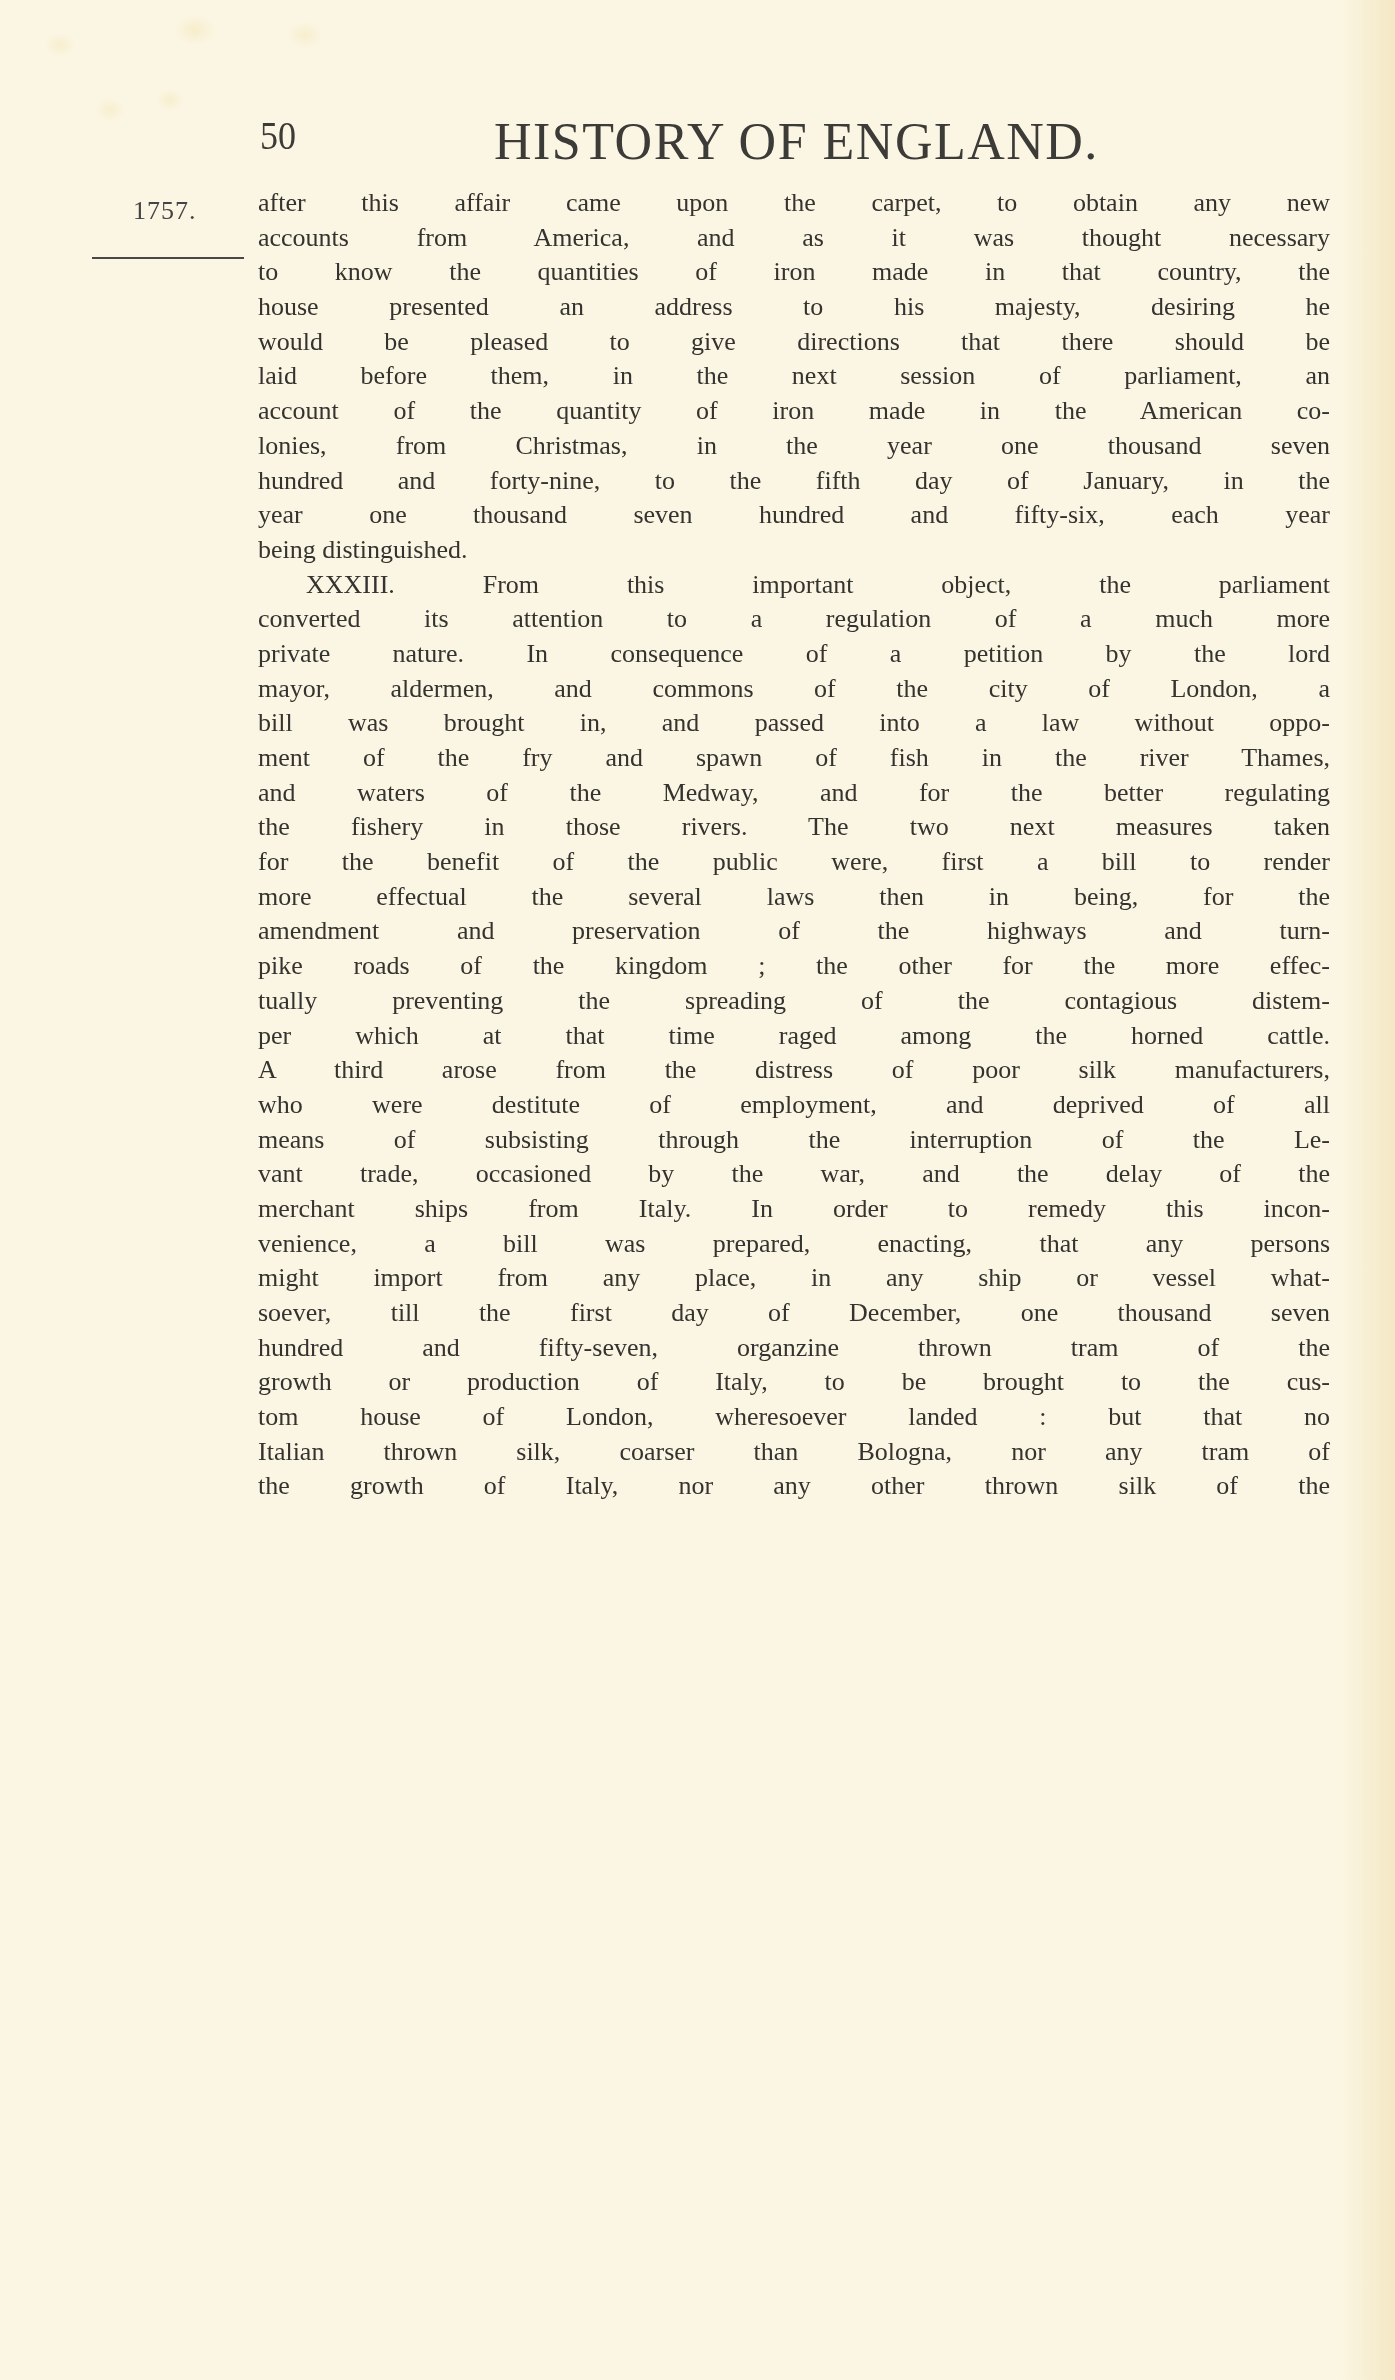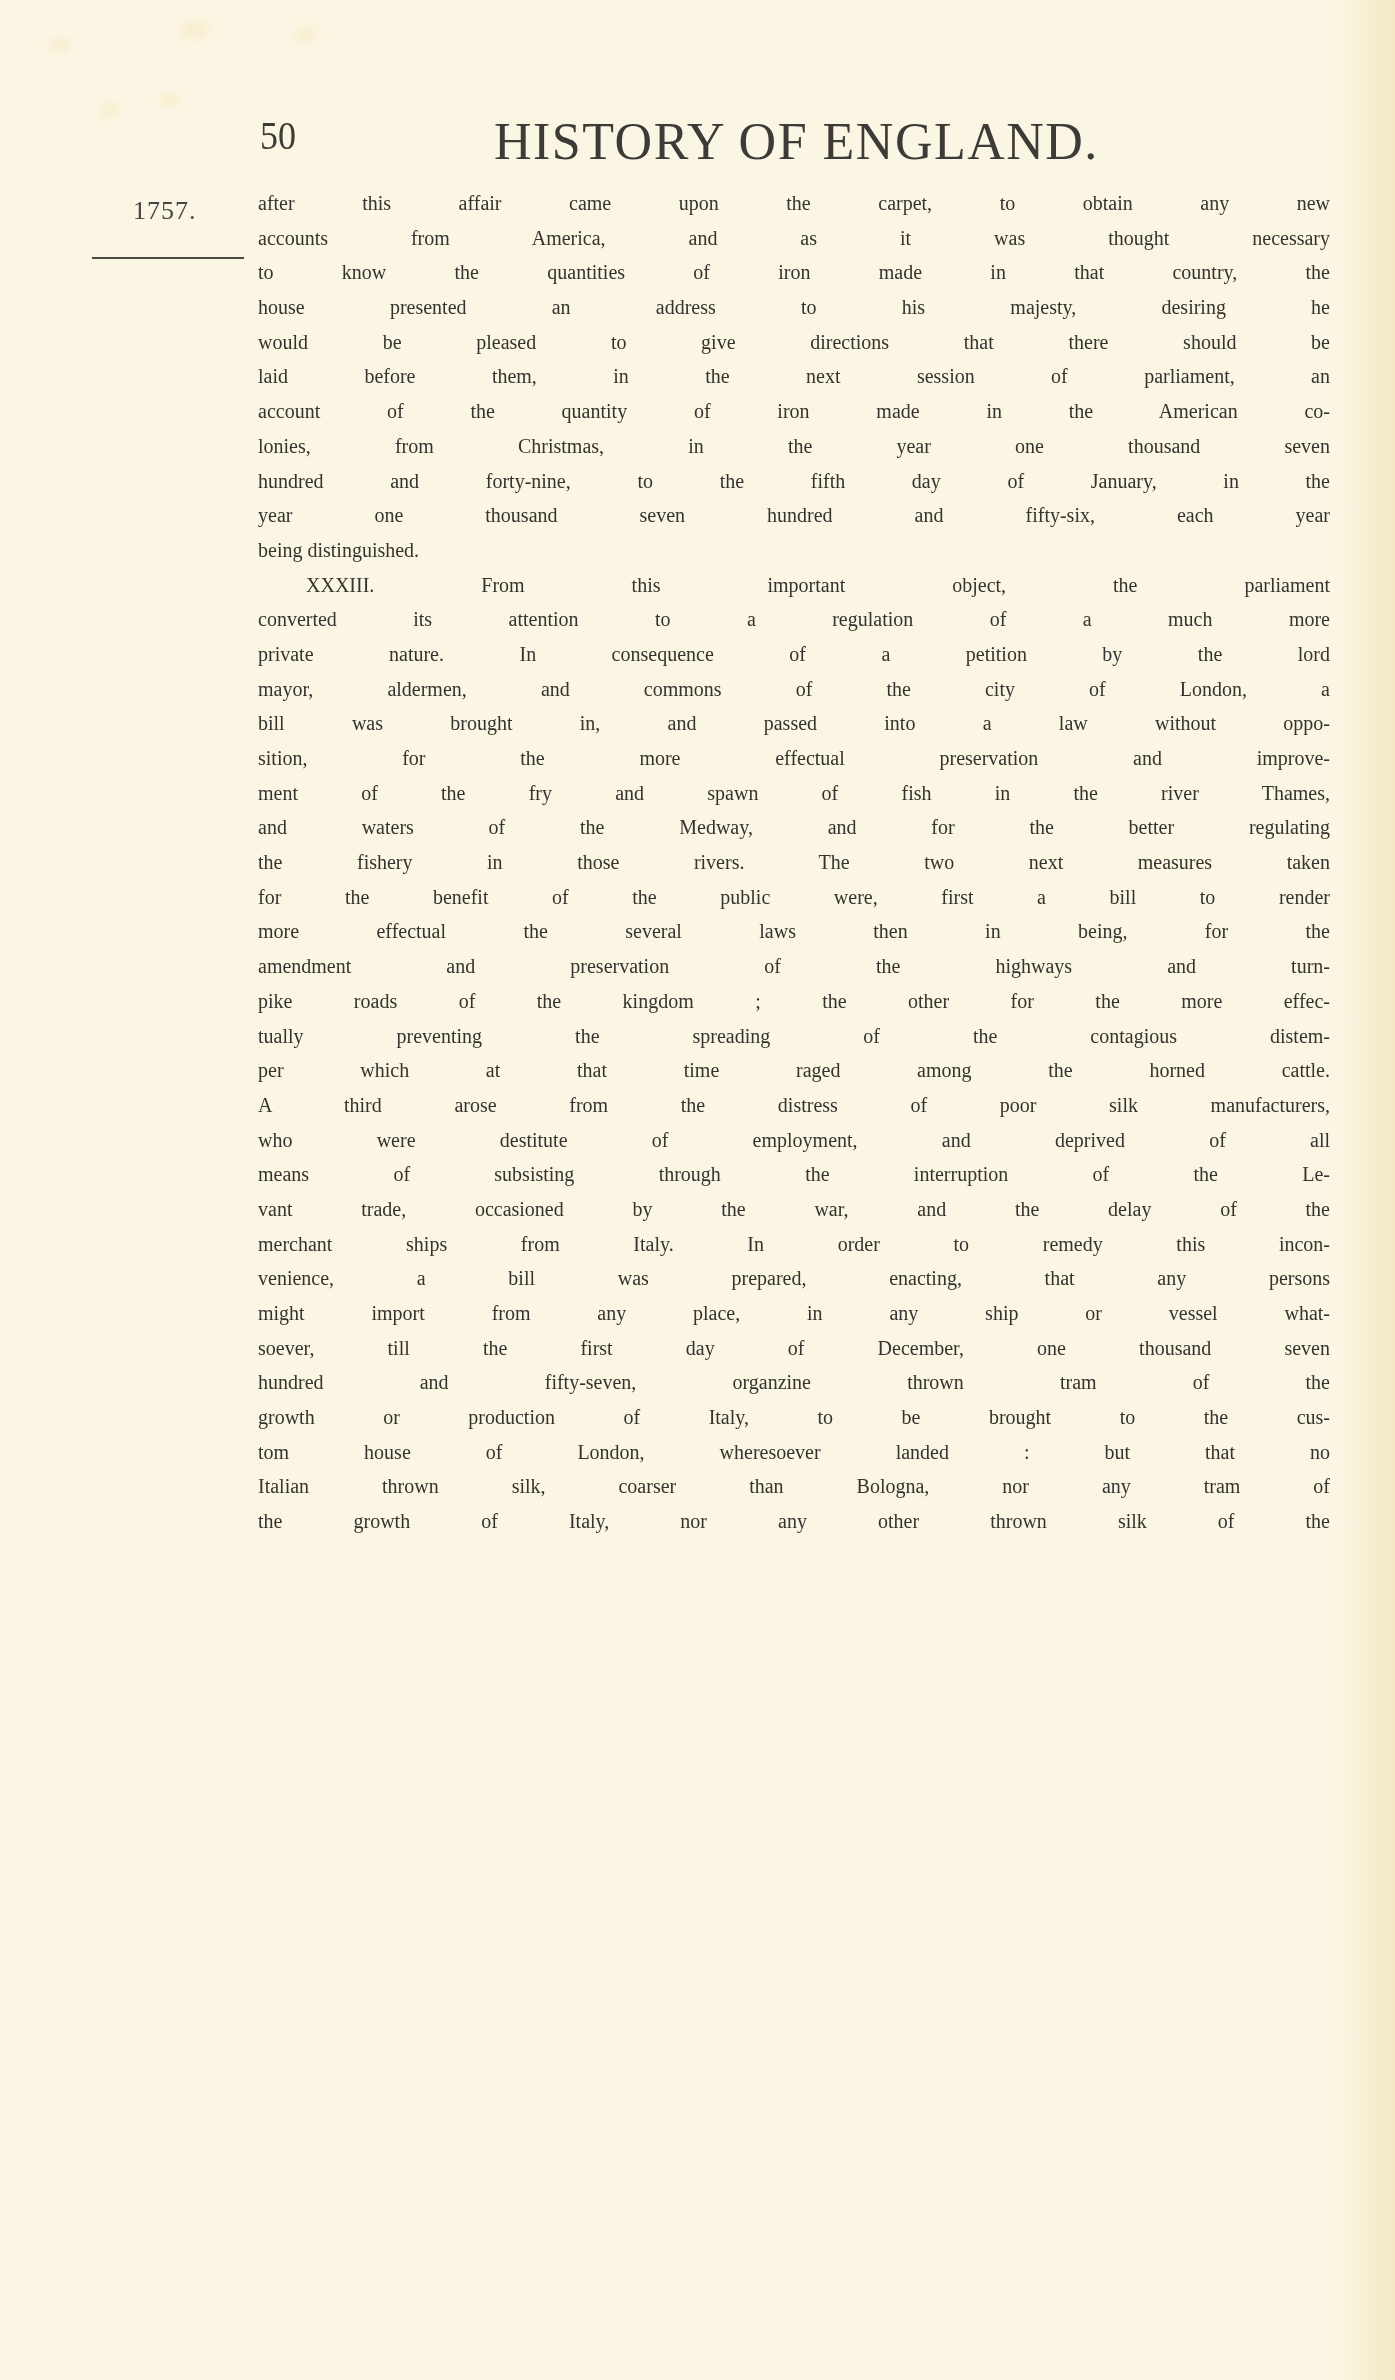--- a/index.html
+++ b/index.html
@@ -75,21 +75,21 @@
     .text-block {
       position: absolute;
       left: 258px;
       top: 186px;
       width: 1072px;
     }
     .line {
       height: 34.7px;
       line-height: 34.7px;
       font-family: "Liberation Serif", serif;
-      font-size: 20px;
+      font-size: 26px;
       white-space: nowrap;
       text-align: justify;
       text-align-last: justify;
       color: #35332f;
     }
     .line.last {
       text-align-last: left;
     }
     .line.indent {
       padding-left: 48px;
@@ -118,21 +118,20 @@
     <div class="line">account of the quantity of iron made in the American co-</div>
     <div class="line">lonies, from Christmas, in the year one thousand seven</div>
     <div class="line">hundred and forty-nine, to the fifth day of January, in the</div>
     <div class="line">year one thousand seven hundred and fifty-six, each year</div>
     <div class="line last">being distinguished.</div>
     <div class="line indent">XXXIII. From this important object, the parliament</div>
     <div class="line">converted its attention to a regulation of a much more</div>
     <div class="line">private nature.  In consequence of a petition by the lord</div>
     <div class="line">mayor, aldermen, and commons of the city of London, a</div>
     <div class="line">bill was brought in, and passed into a law without oppo-</div>
-    <div class="line">sition, for the more effectual preservation and improve-</div>
     <div class="line">ment of the fry and spawn of fish in the river Thames,</div>
     <div class="line">and waters of the Medway, and for the better regulating</div>
     <div class="line">the fishery in those rivers.  The two next measures taken</div>
     <div class="line">for the benefit of the public were, first a bill to render</div>
     <div class="line">more effectual the several laws then in being, for the</div>
     <div class="line">amendment and preservation of the highways and turn-</div>
     <div class="line">pike roads of the kingdom ; the other for the more effec-</div>
     <div class="line">tually preventing the spreading of the contagious distem-</div>
     <div class="line">per which at that time raged among the horned cattle.</div>
     <div class="line">A third arose from the distress of poor silk manufacturers,</div>

